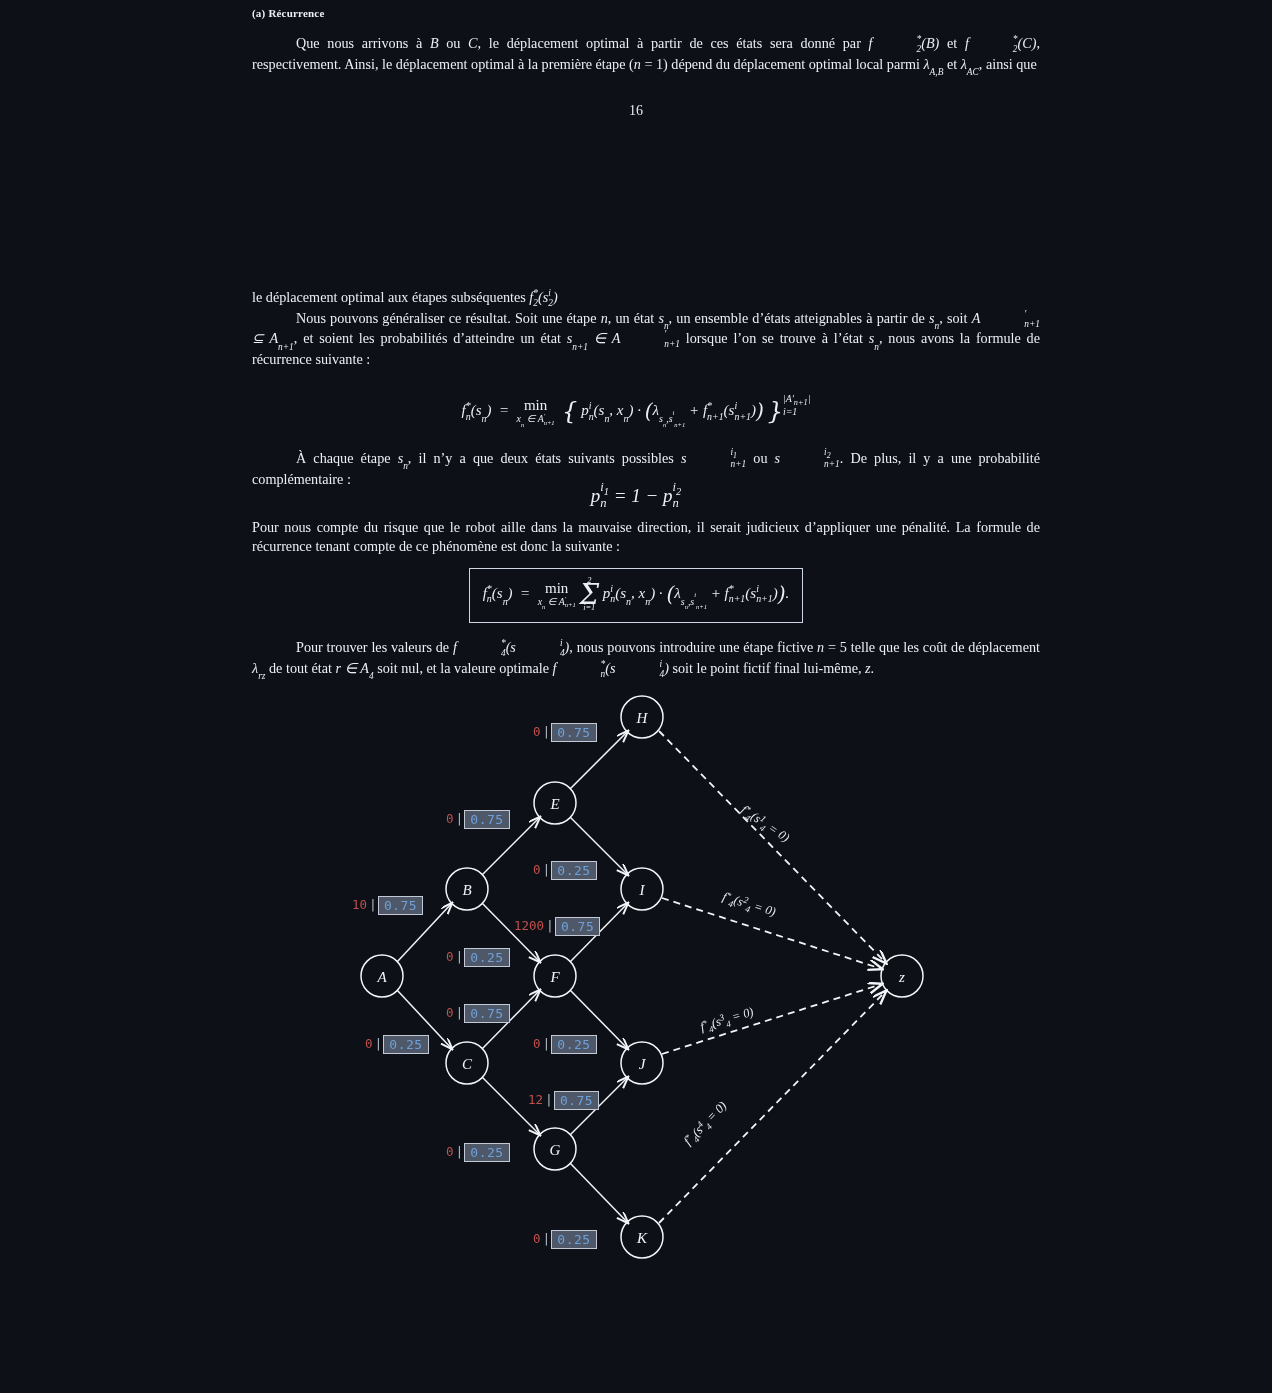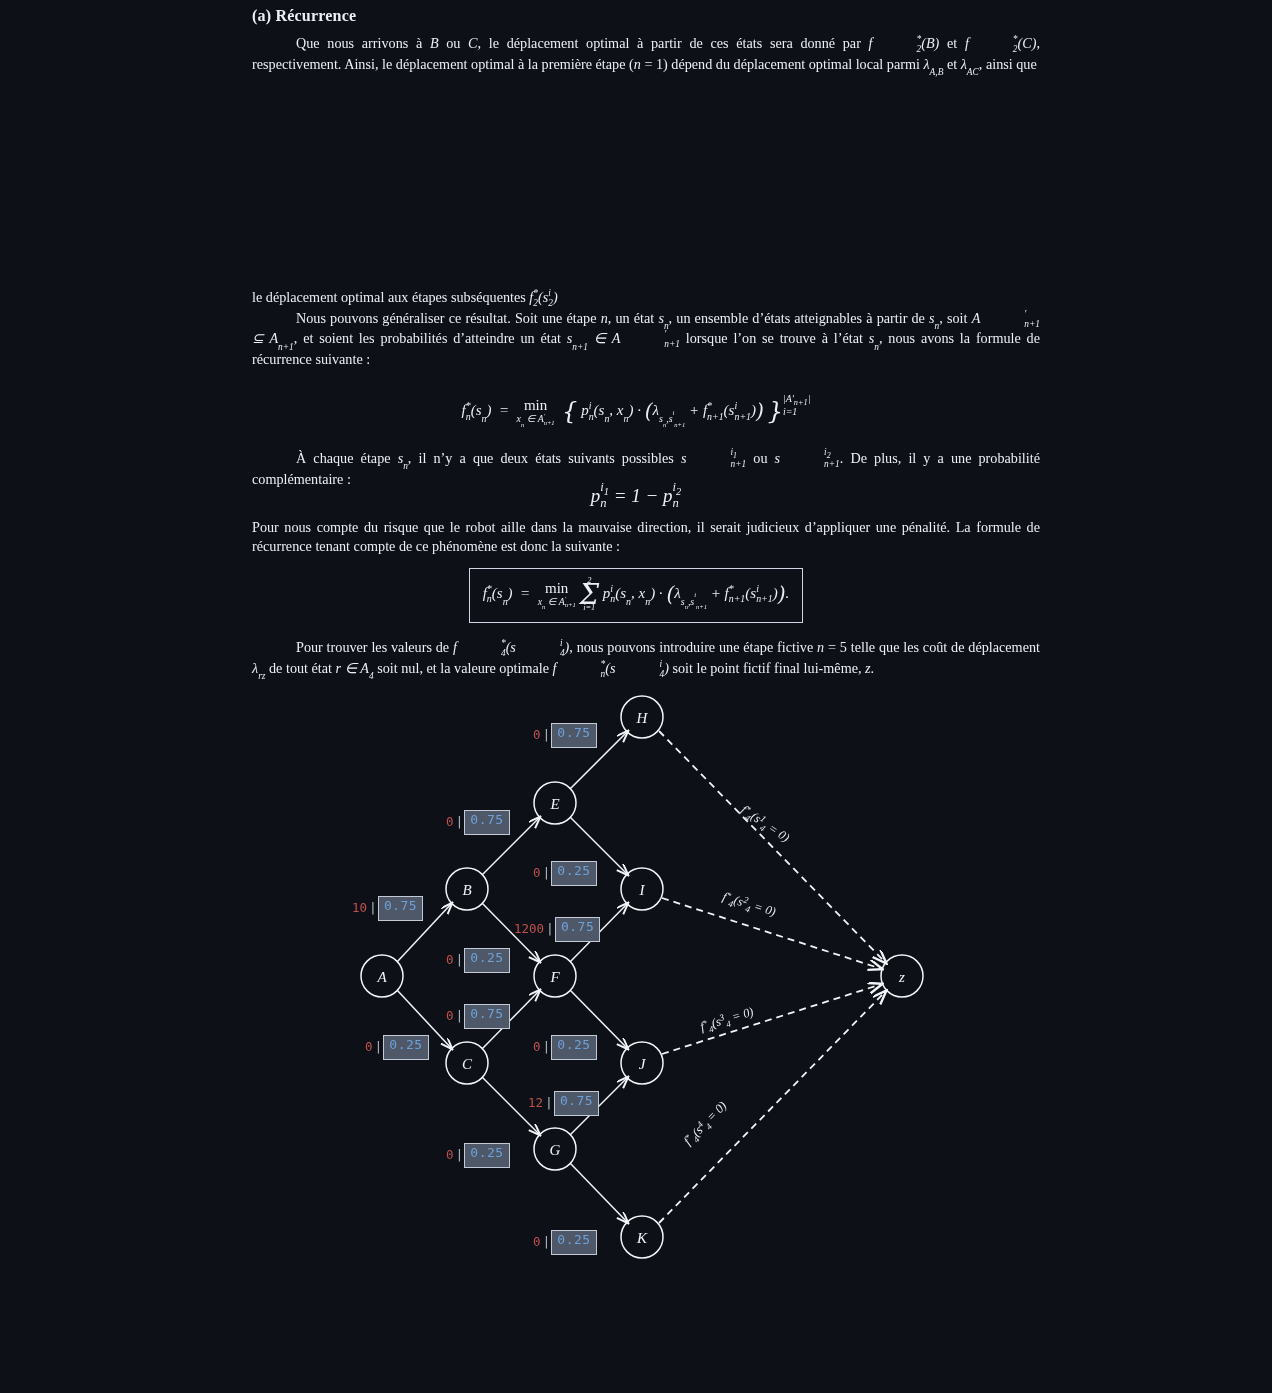--- a/index.html
+++ b/index.html
@@ -10,21 +10,21 @@
     color:#eceff4;
     font-family:"Liberation Serif","DejaVu Serif",serif;
     font-size:14.2px;
     overflow:hidden;
     position:relative;
   }
   .page{position:absolute;inset:0;}
   .col{position:absolute;left:252px;width:788px;}
 
   h3.sec{
-    font-size:16px;font-weight:bold;margin:0;
+    font-size:11px;font-weight:bold;margin:0;
     position:absolute;left:252px;top:7px;letter-spacing:.2px;
   }
   .para{text-align:justify;line-height:1.35;margin:0;}
   .para.ind{text-indent:44px;}
   b{font-weight:normal;}
   .mi{font-style:italic;font-family:"Liberation Serif",serif;}
 
   
   sup.m,sub.m{font-size:.66em;line-height:0;position:relative;}
   sup.m{top:-.52em;}
@@ -57,34 +57,35 @@
   .edge-dashed{stroke:#f2f4f8;stroke-width:1.8;fill:none;stroke-dasharray:7 5;}
   .dlabel{fill:#e9ecf2;font-family:"Liberation Serif",serif;font-style:italic;font-size:12.5px;}
 
   .elabel{position:absolute;white-space:nowrap;font-size:13.5px;
           font-family:"Liberation Serif",serif;line-height:1;}
   .cost{color:#c0504d;font-family:"DejaVu Sans Mono",monospace;font-size:12.5px;}
   .pipe{color:#aeb6c4;font-family:"DejaVu Sans Mono",monospace;font-size:13px;padding:0 1px 0 2px;}
   .probbox{
     display:inline-block;background:#4e5868;border:1px solid #c3cad6;
     color:#6fa0d8;font-family:"DejaVu Sans Mono",monospace;font-size:13px;
-    padding:2px 5px 8px 5px;vertical-align:middle;letter-spacing:.5px;
+    padding:2px 5px 2px 5px;vertical-align:middle;letter-spacing:.5px;
   }
 </style>
 </head>
 <body>
 
 <div class="page">
 
   <h3 class="sec">(a)  Récurrence</h3>
 
   <div class="col" style="top:34px;">
     <p class="para ind"><span>Que nous arrivons à </span><span class="mi">B</span><span> ou </span><span class="mi">C</span><span>, le déplacement optimal à partir de ces états sera donné par </span><span class="mi">f<span class="ss"><span>*</span><span>2</span></span>(B)</span><span> et </span><span class="mi">f<span class="ss"><span>*</span><span>2</span></span>(C)</span><span>, respectivement. Ainsi, le déplacement optimal </span><b>à la première étape</b><span> (</span><span class="mi">n</span><span> = 1) dépend du déplacement optimal local parmi </span><span class="mi">λ<sub class="m">A,B</sub></span><span> et </span><span class="mi">λ<sub class="m">AC</sub></span><span>, ainsi que</span></p>
   </div>
 
+  <div class="pgnum" style="top:103px;">16</div>
 
   <div class="col" style="top:288px;">
     <p class="para"><span>le déplacement optimal aux étapes subséquentes </span><span class="mi">f<span class="ss"><span>*</span><span>2</span></span>(s<span class="ss"><span>i</span><span>2</span></span>)</span></p>
     <p class="para ind"><span>Nous pouvons généraliser ce résultat. Soit une étape </span><span class="mi">n</span><span>, un état </span><span class="mi">s<sub class="m">n</sub></span><span>, un ensemble d’états atteignables à partir de </span><span class="mi">s<sub class="m">n</sub></span><span>, soit </span><span class="mi">A<span class="ss"><span>′</span><span>n+1</span></span> ⊆ A<sub class="m">n+1</sub></span><span>, et soient les probabilités d’atteindre un état </span><span class="mi">s<sub class="m">n+1</sub> ∈ A<span class="ss"><span>′</span><span>n+1</span></span></span><span> lorsque l’on se trouve à l’état </span><span class="mi">s<sub class="m">n</sub></span><span>, nous avons la </span><b>formule de récurrence suivante</b><span> :</span></p>
   </div>
 
   <div class="disp" style="top:394px;">
     <span class="mi" style="font-size:15px;">
       f<span class="ss"><span>*</span><span>n</span></span>(s<sub class="m">n</sub>) &nbsp;=&nbsp;
       <span class="under">

